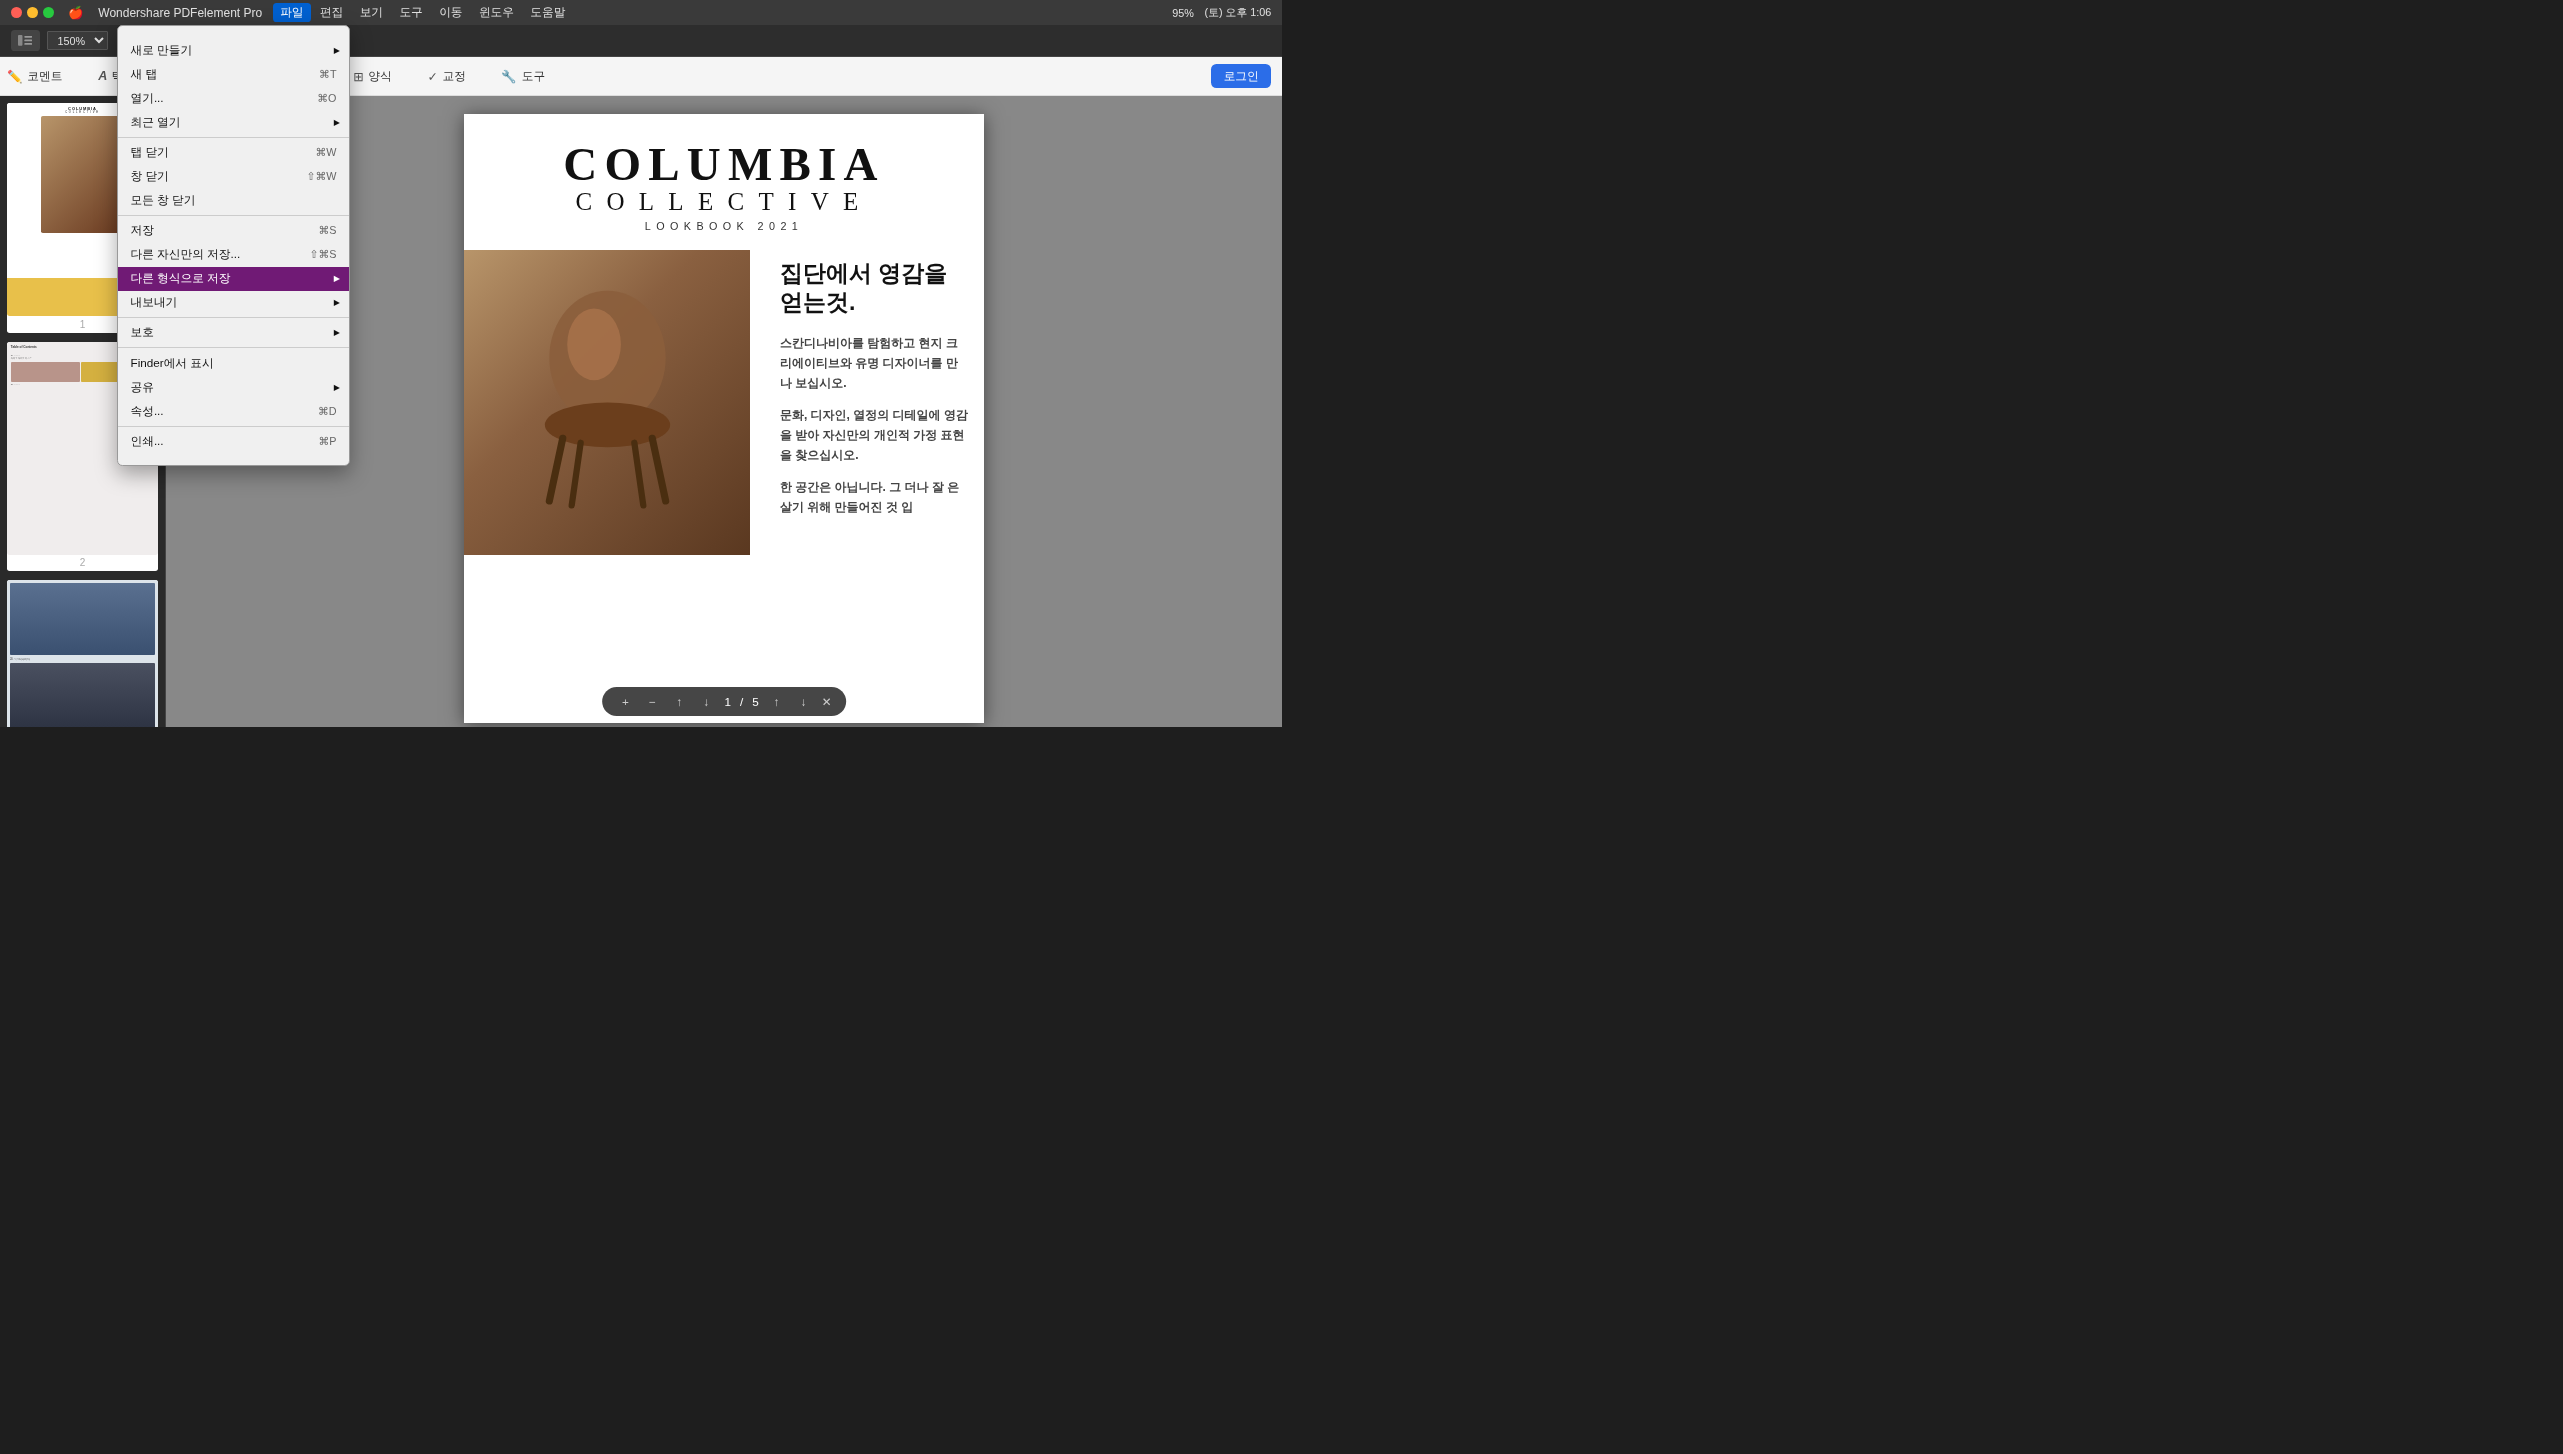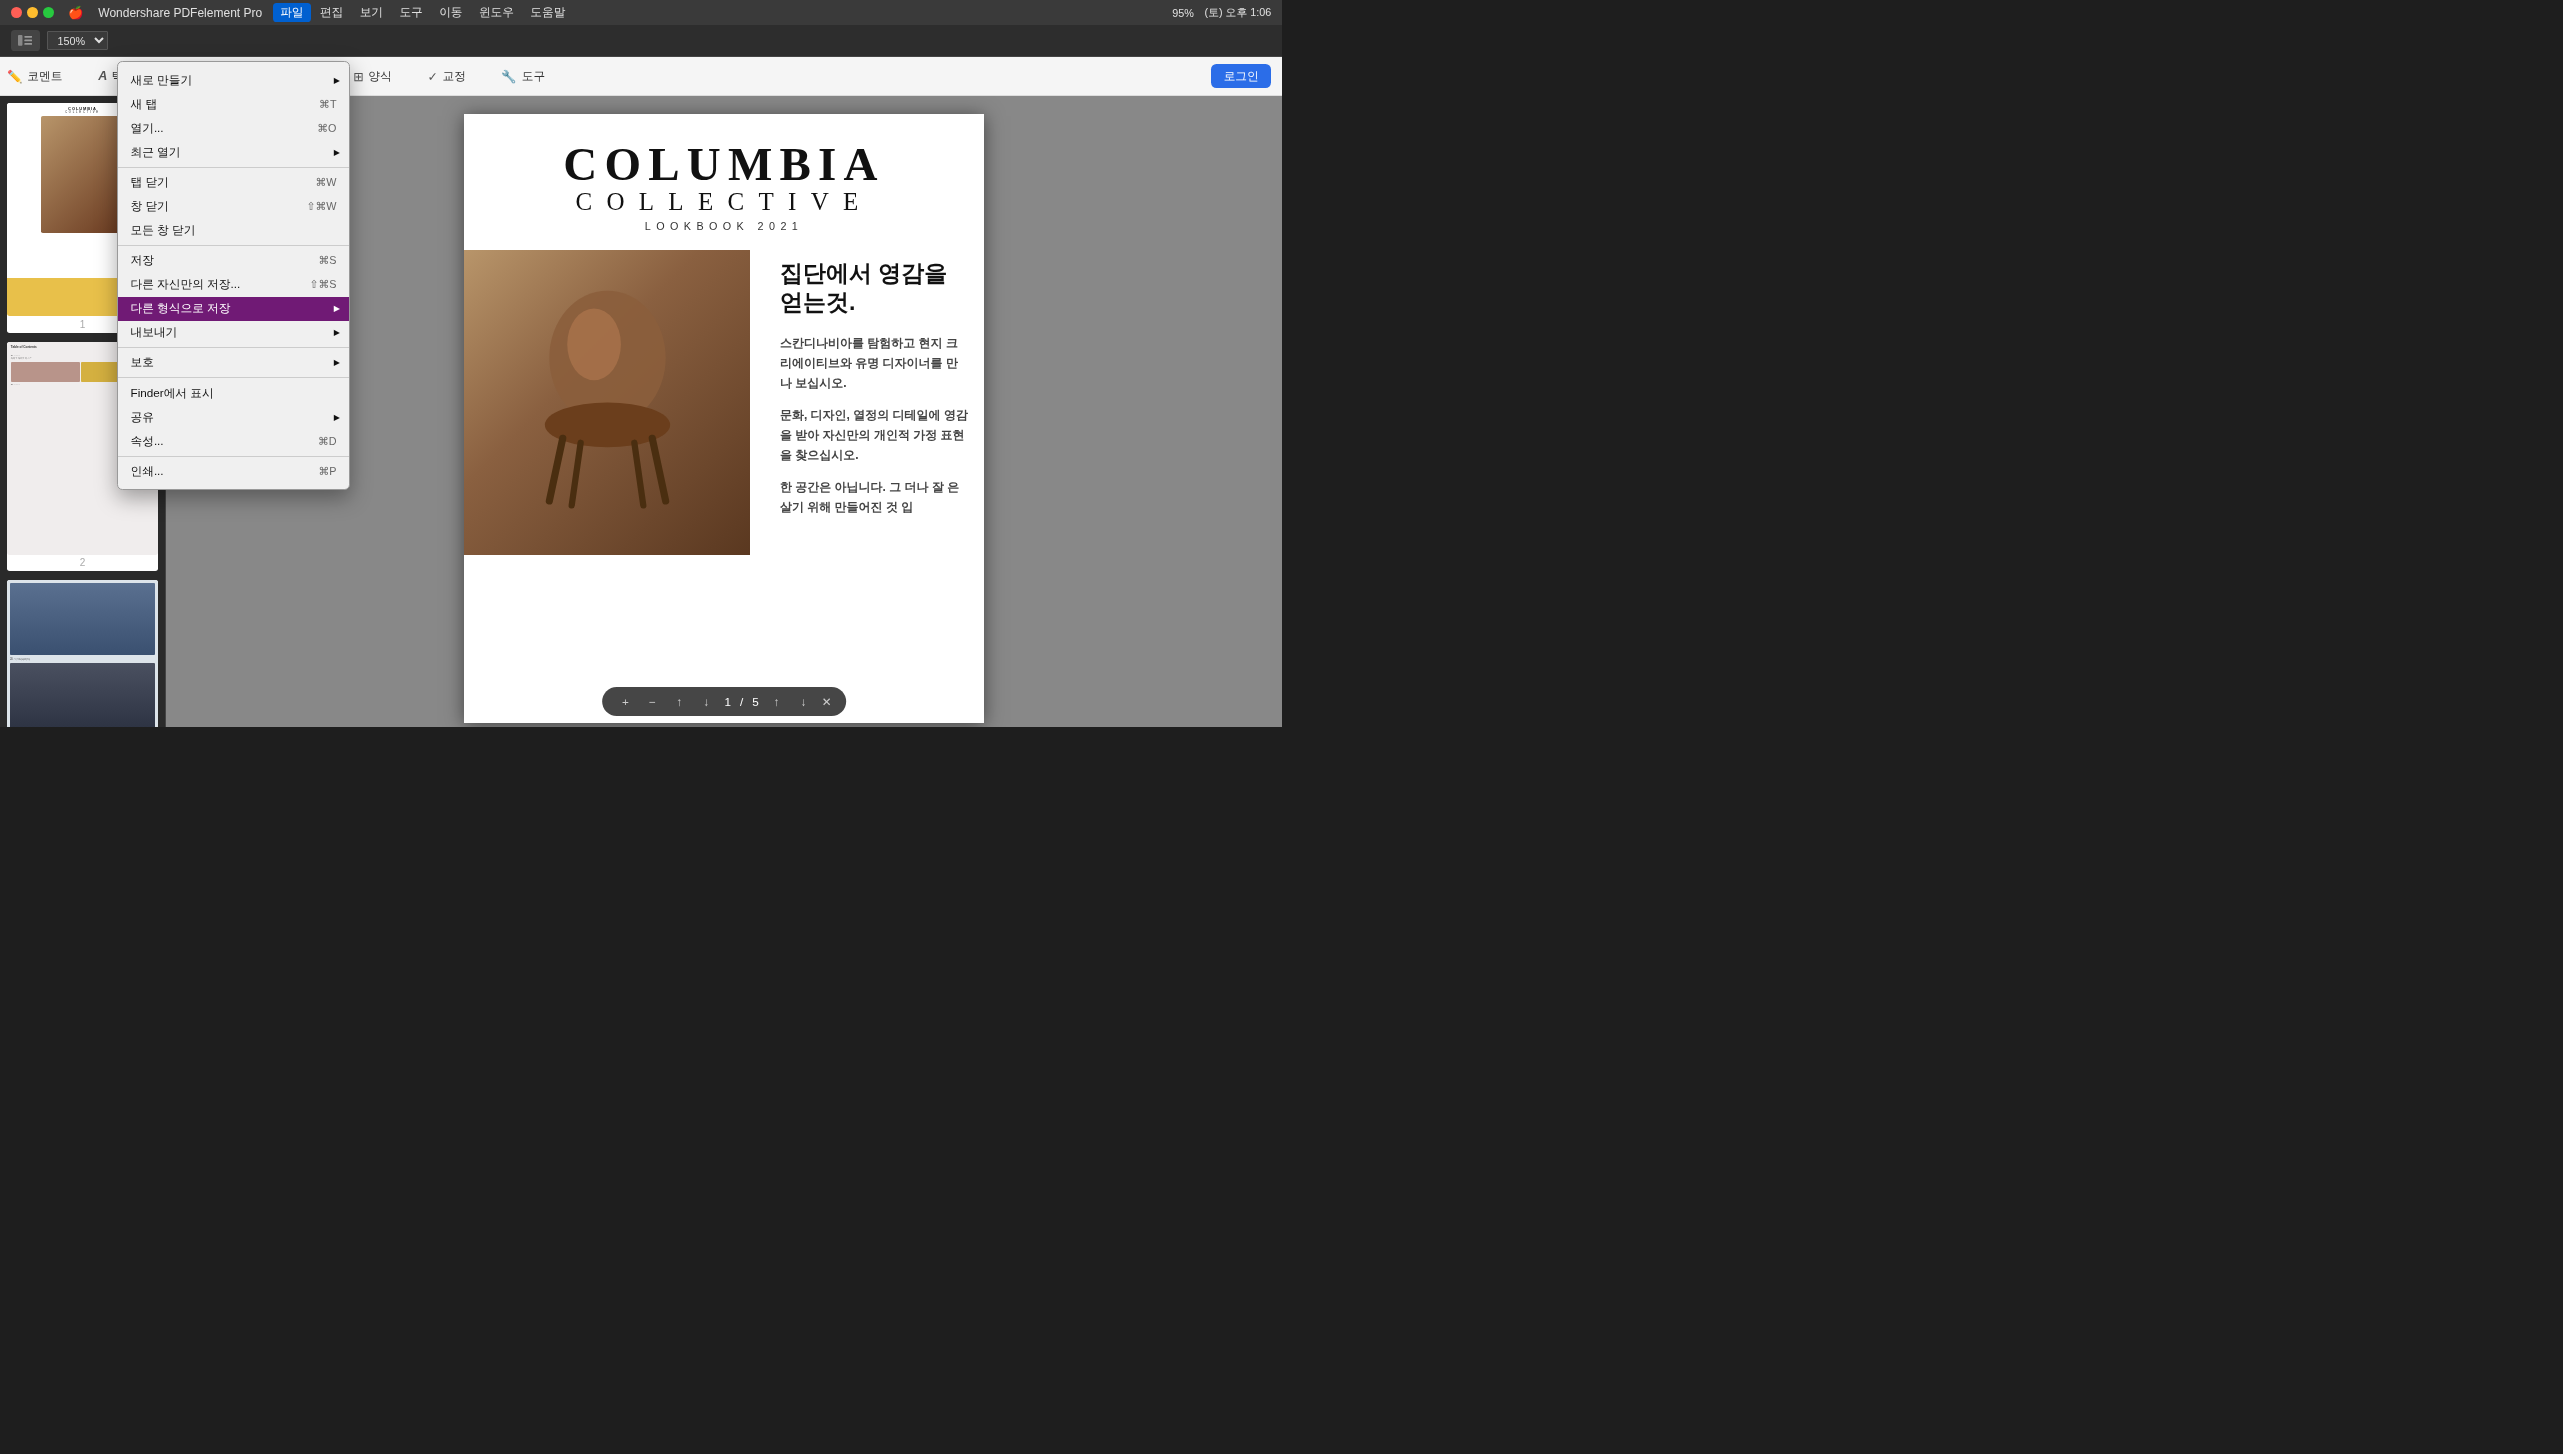--- a/index.html
+++ b/index.html
@@ -312,24 +312,23 @@
     }
     .dropdown-menu {
       position: absolute;
       top: 0;
       left: 117px;
       width: 233px;
       background: #f0f0f0;
       border: 0.9px solid #999;
       border-radius: 5.4px;
       box-shadow: 0 7.2px 21.5px rgba(0,0,0,0.35);
-      padding: 6px 0;
+      padding: 12px 0;
       pointer-events: all;
       font-size: 11.7px;
-      margin-top: 36px;
     }
     .menu-row {
       display: flex;
       align-items: center;
       padding: 4.5px 12.5px;
       cursor: pointer;
       color: #111;
       position: relative;
     }
     .menu-row.has-sub::after {

